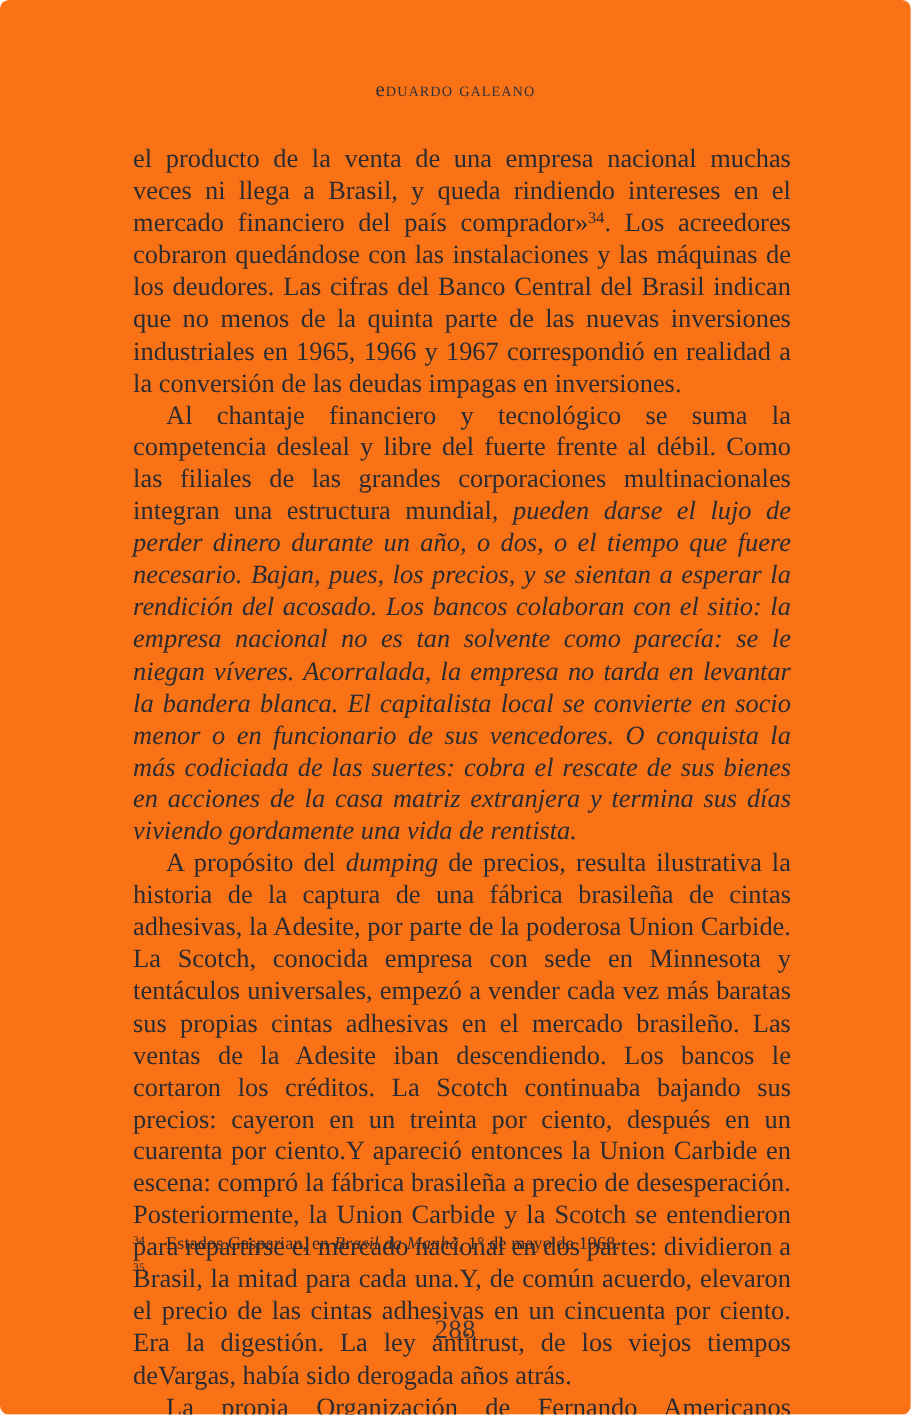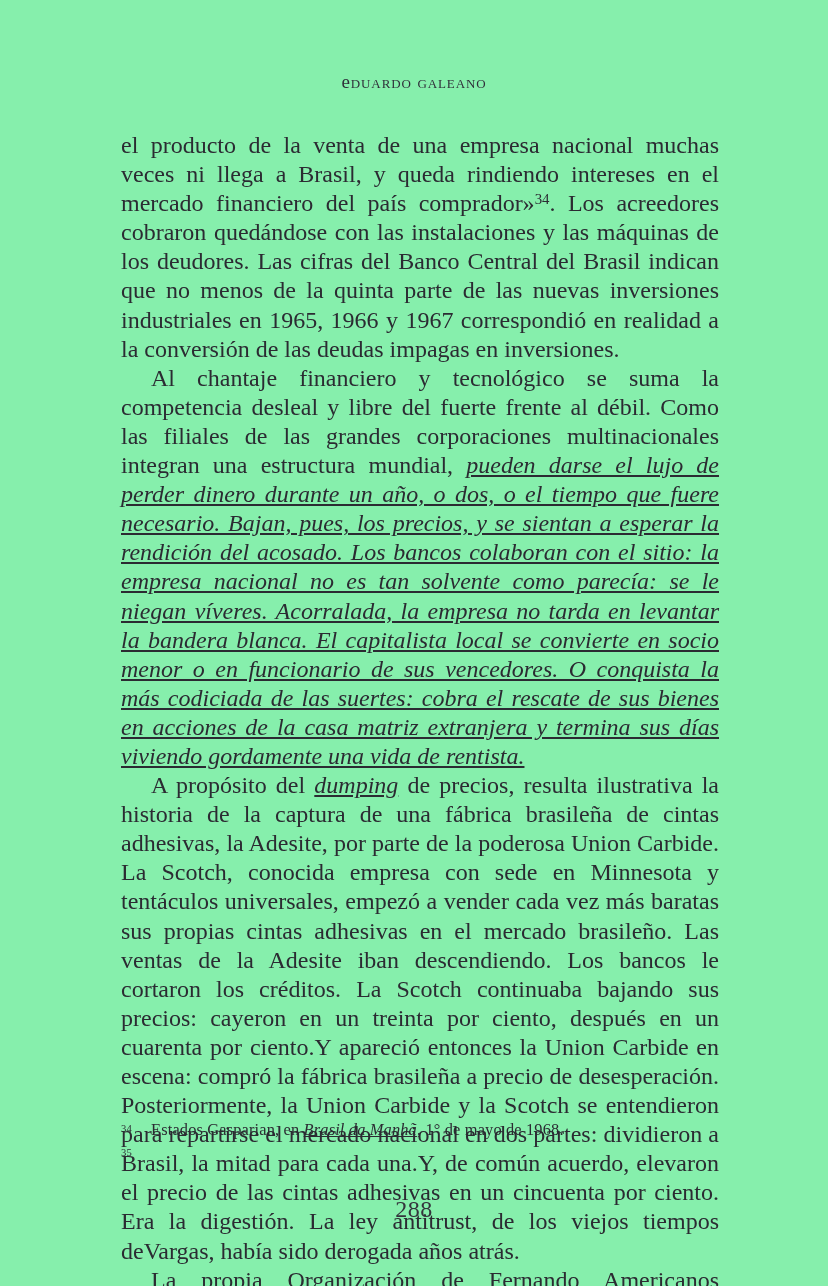--- a/index.html
+++ b/index.html
@@ -14,21 +14,22 @@
     color: #2b2b32;
     position: relative;
     overflow: hidden;
   }
   .page {
     position: absolute;
     left: 0;
     top: 0;
     width: 828px;
     height: 1286px;
-    background: #86efac;
+    background: #f97316;
+    border-radius: 8px;
   }
   .running-head {
     position: absolute;
     left: 0;
     top: 71px;
     width: 828px;
     text-align: center;
     font-size: 19px;
     letter-spacing: 0.9px;
     color: #30303a;
@@ -45,21 +46,21 @@
   p.body {
     margin: 0;
     font-size: 24px;
     line-height: 29.1px;
     text-align: justify;
     text-justify: inter-word;
     color: #2b2b32;
     hyphens: manual;
   }
   p.body.indent { text-indent: 30px; }
-  .ital { font-style: italic; text-decoration: underline; }
+  .ital { font-style: italic; }
   sup {
     font-size: 0.62em;
     vertical-align: 0.48em;
     line-height: 0;
   }
   .footnotes {
     position: absolute;
     left: 121px;
     top: 1118px;
     width: 598px;

